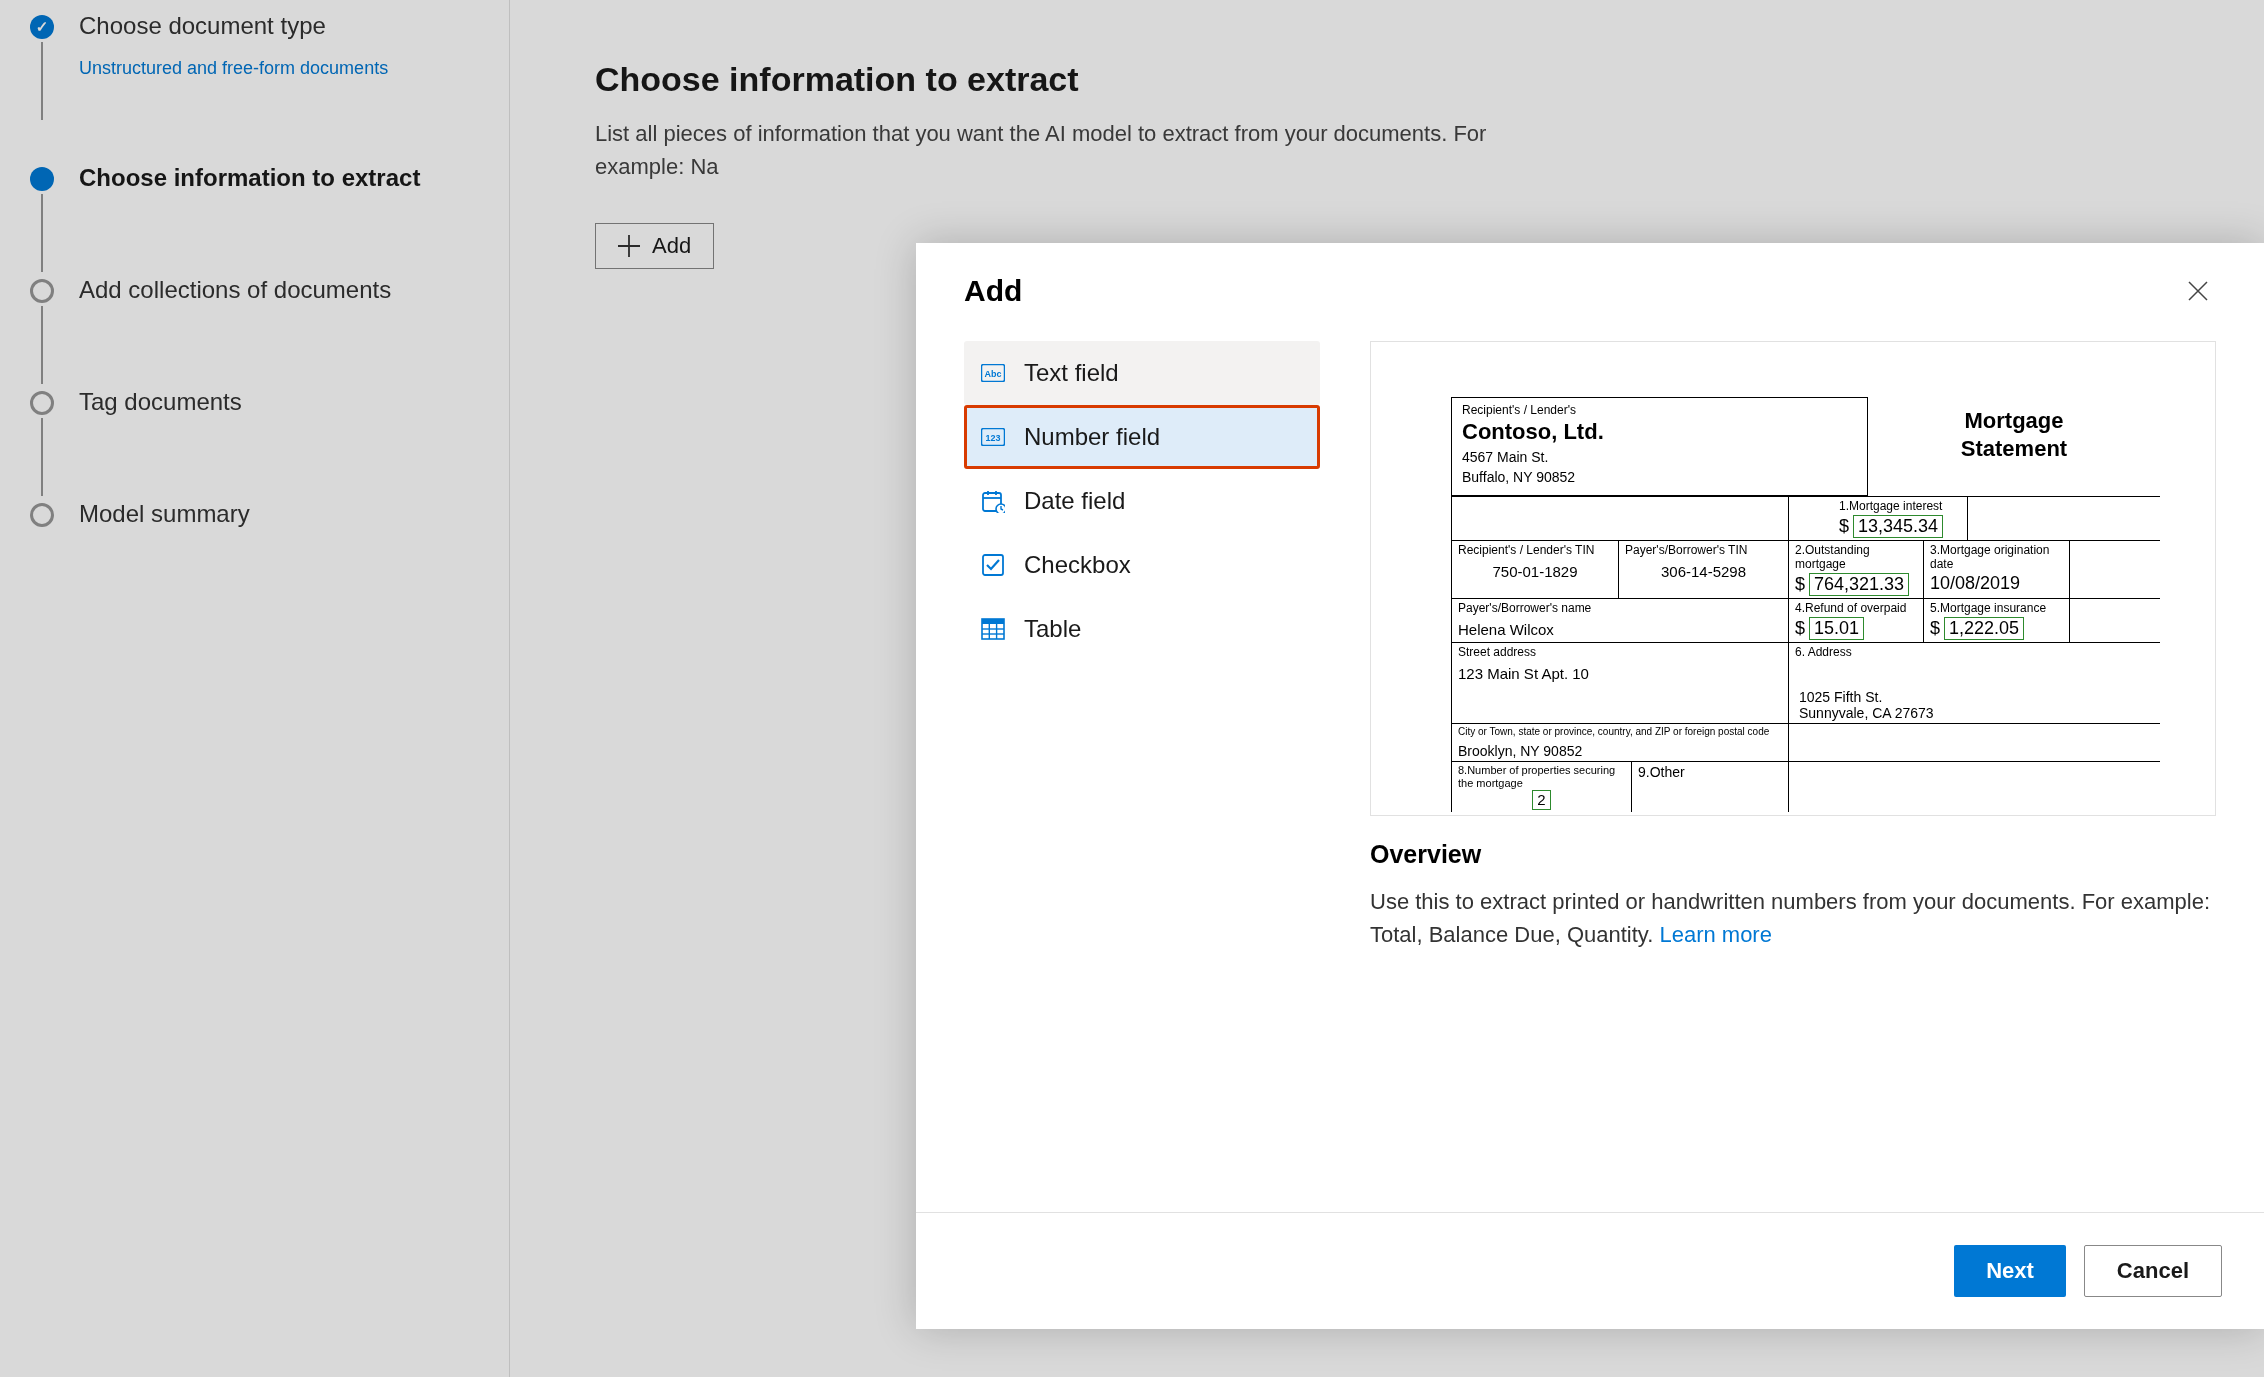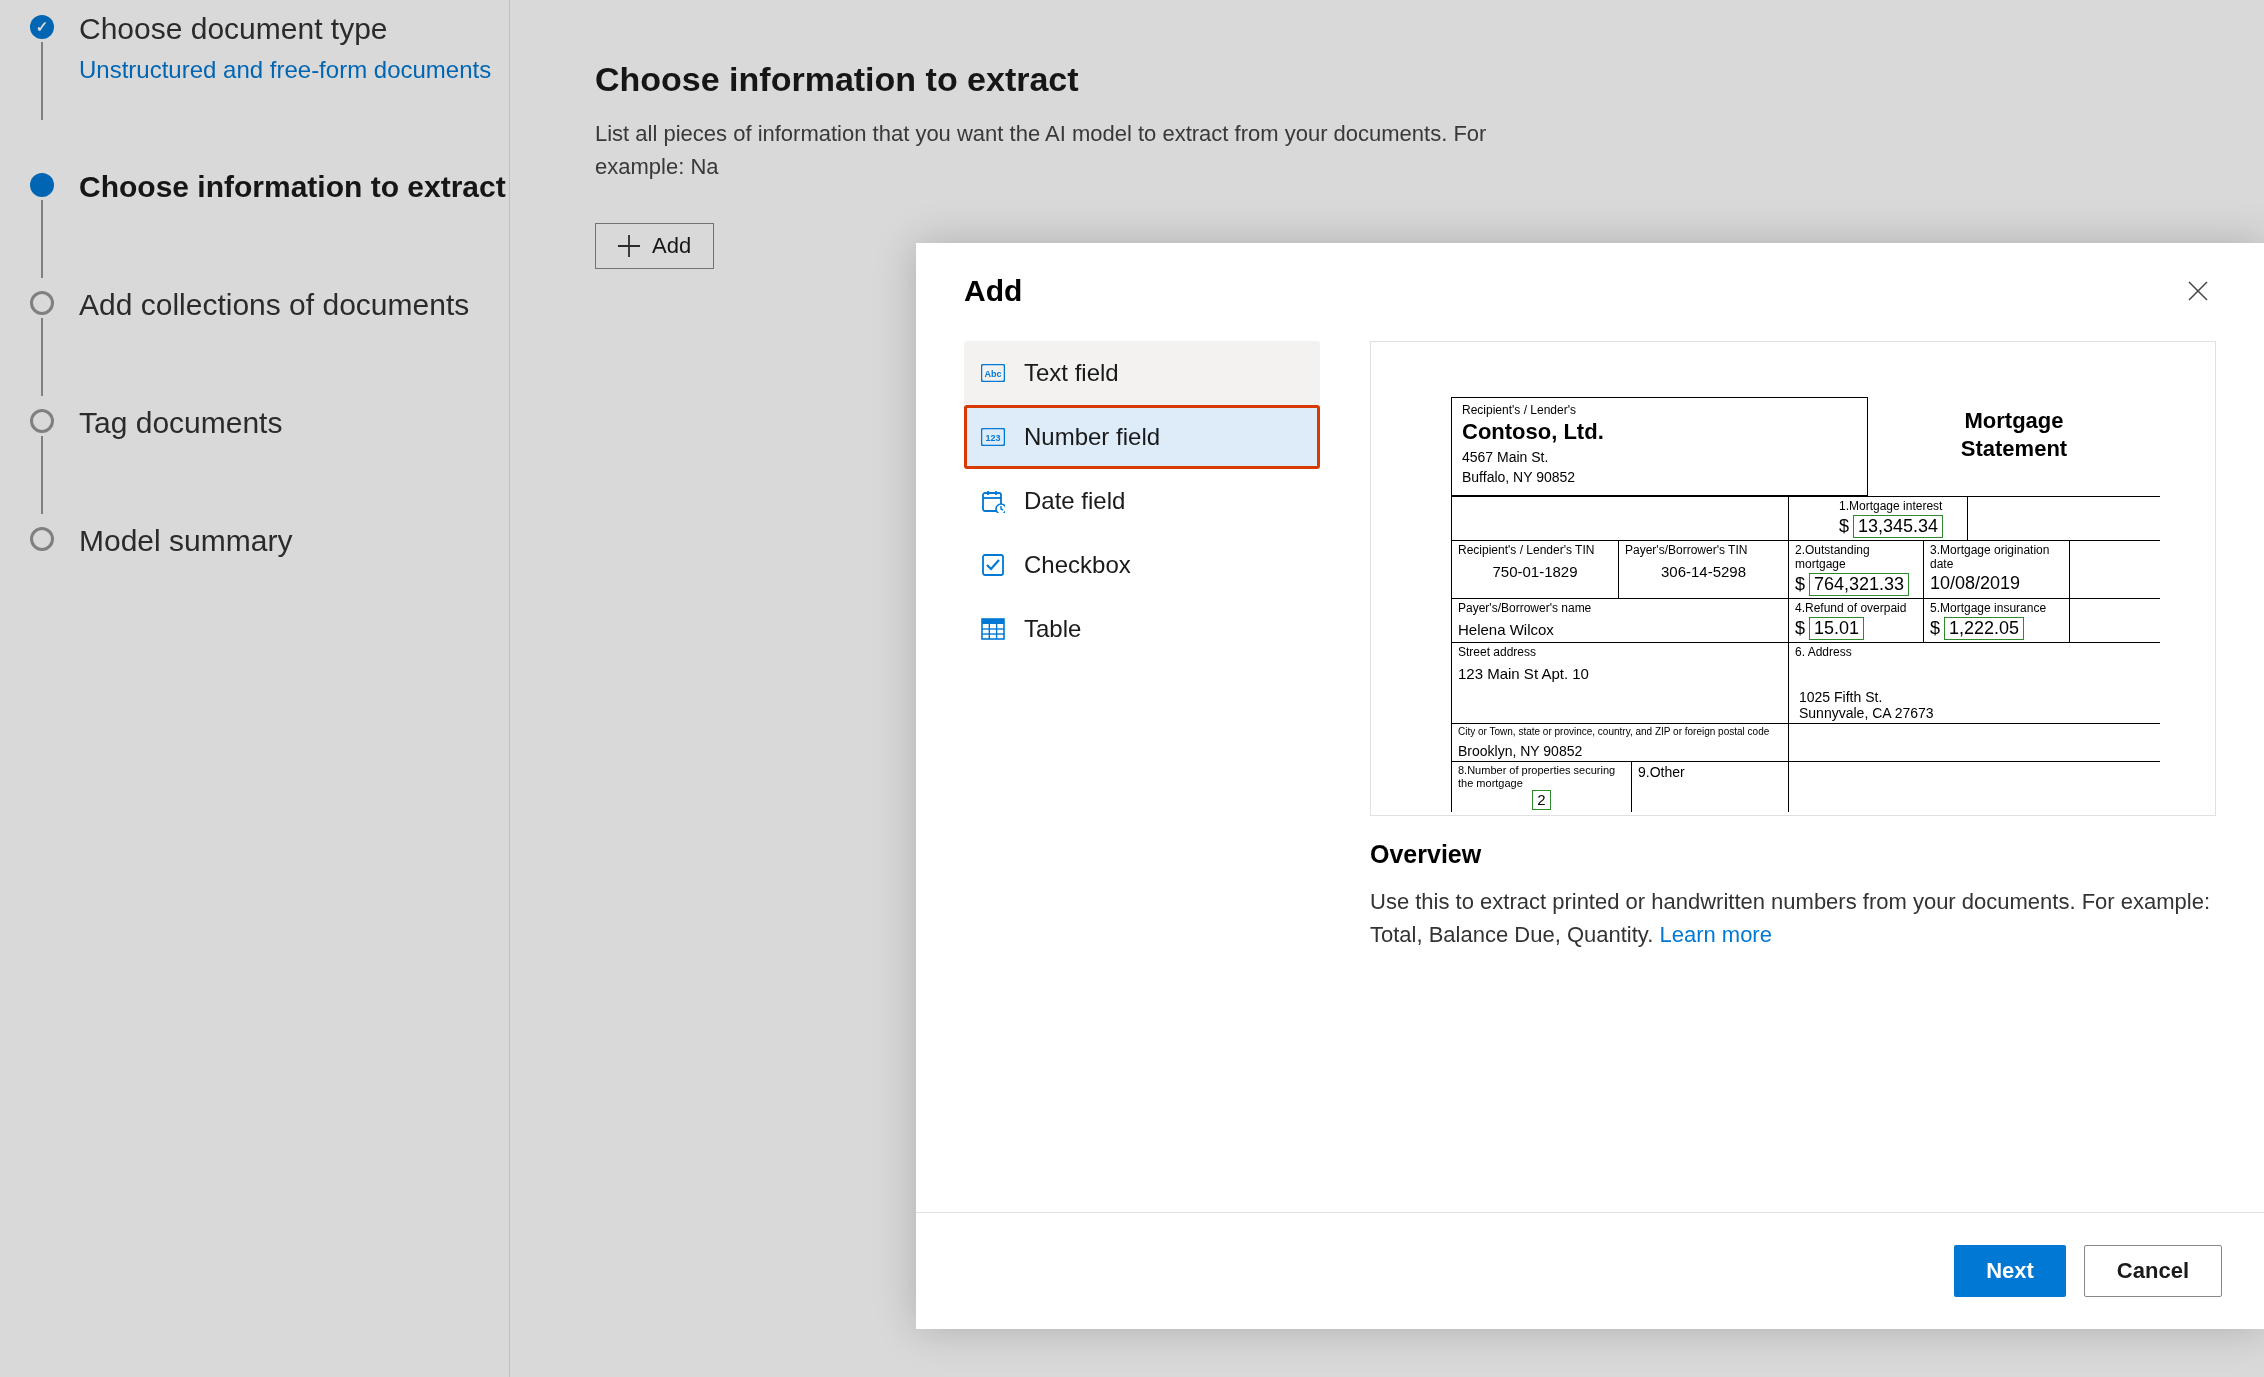--- a/index.html
+++ b/index.html
@@ -10,23 +10,23 @@
     
     .sidebar { width: 510px; padding: 10px 0 0 30px; border-right: 1px solid #e1e1e1; }
     .step { display: flex; align-items: flex-start; position: relative; }
     .step-marker { width: 24px; height: 24px; border-radius: 50%; margin-right: 25px; flex-shrink: 0; display: flex; align-items: center; justify-content: center; margin-top: 5px; }
     .step-marker.completed { background: #0078d4; }
     .step-marker.completed::after { content: "✓"; color: #fff; font-size: 15px; font-weight: bold; }
     .step-marker.active { background: #0078d4; }
     .step-marker.pending { background: #fff; border: 3px solid #979797; }
     .step-connector { position: absolute; left: 11px; top: 32px; width: 2px; height: 78px; background: #979797; }
     .step-content { padding-bottom: 82px; }
-    .step-title { font-size: 30px; color: #333; padding-top: 2px;}
+    .step-title { font-size: 24px; color: #333; padding-top: 2px;}
     .step-title.active { font-weight: 600; color: #1a1a1a; }
-    .step-subtitle { font-size: 24px; color: #0078d4; margin-top: 8px; line-height: 1.35; }
+    .step-subtitle { font-size: 18px; color: #0078d4; margin-top: 16px; line-height: 1.35; }
     
     
     .main-content { flex: 1; padding: 60px 90px 0 85px; }
     .page-title { font-size: 34px; font-weight: 600; color: #1a1a1a; margin-bottom: 18px; }
     .page-subtitle { font-size: 22px; color: #444; line-height: 1.5; }
     .add-button { display: inline-flex; align-items: center; border: 1px solid #888; background: #fff; padding: 9px 22px; font-size: 22px; color: #1a1a1a; margin-top: 40px; cursor: pointer; }
     .add-button svg { width: 22px; height: 22px; margin-right: 12px; }
     
     
     .modal-overlay { position: absolute; top: 0; left: 0; width: 100%; height: 100%; display: flex; align-items: flex-end; justify-content: flex-end; }

